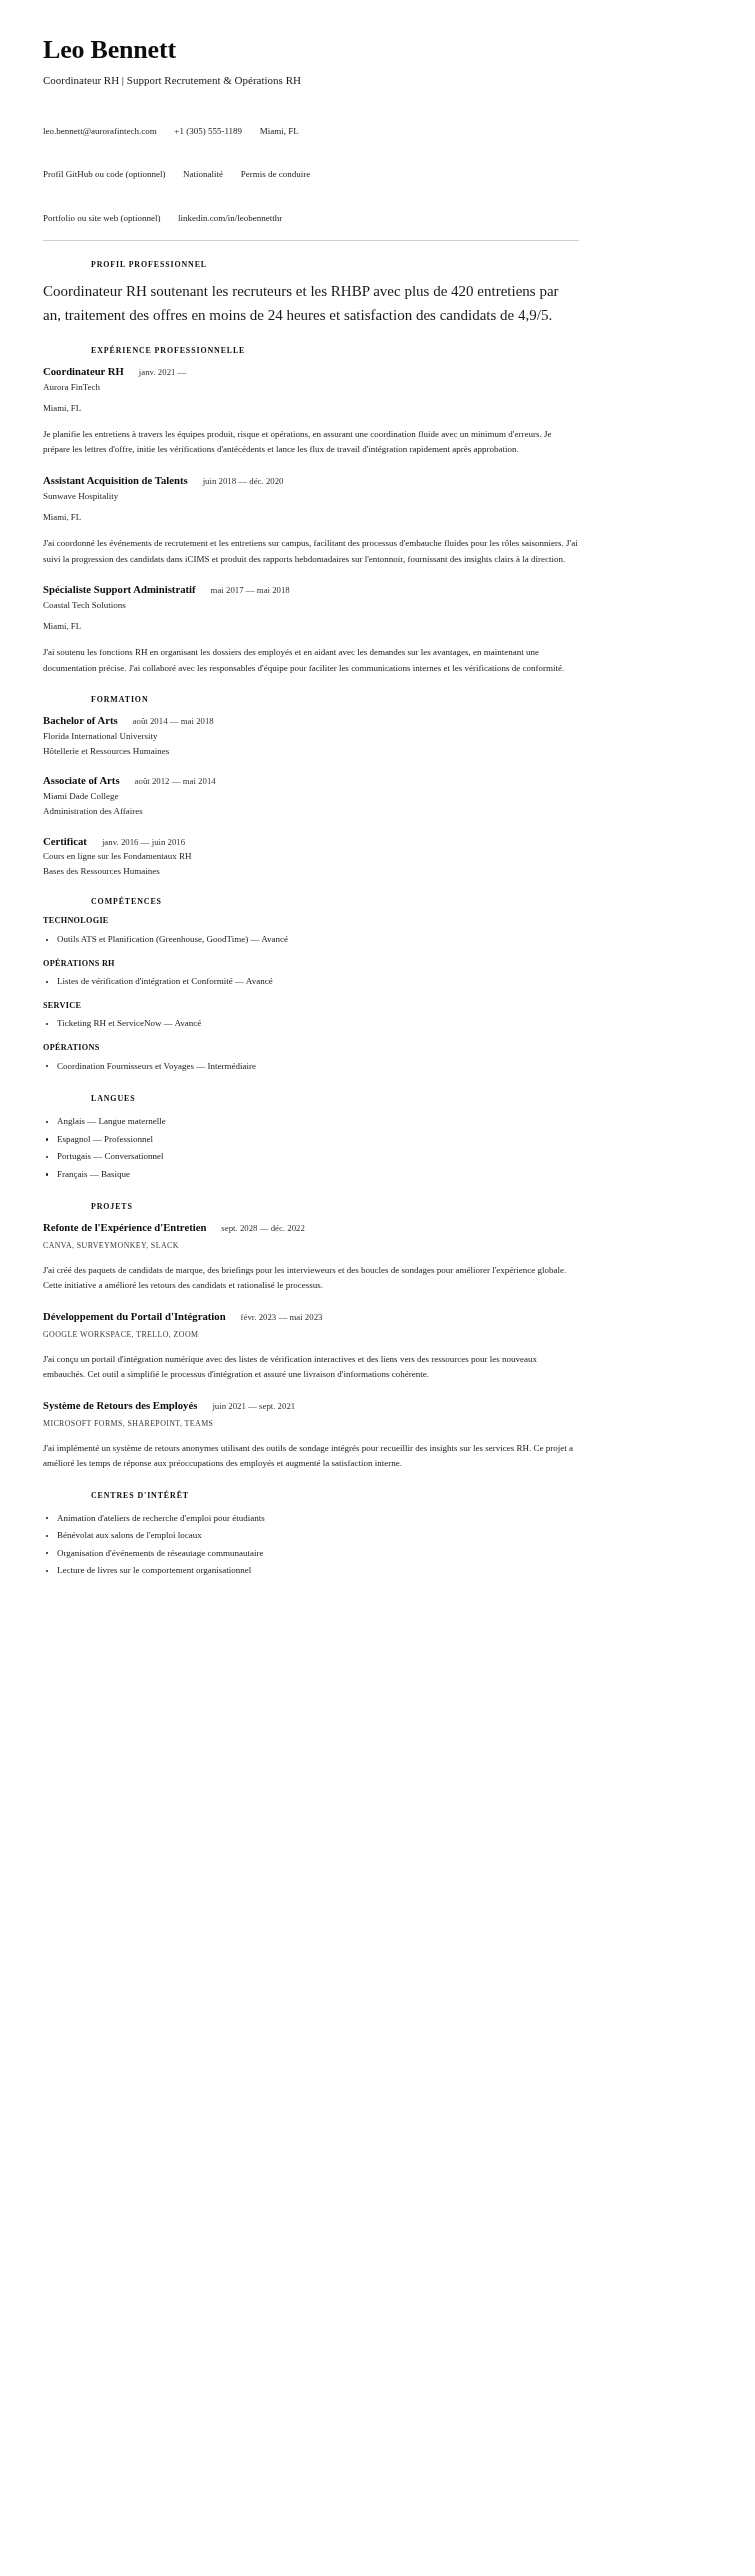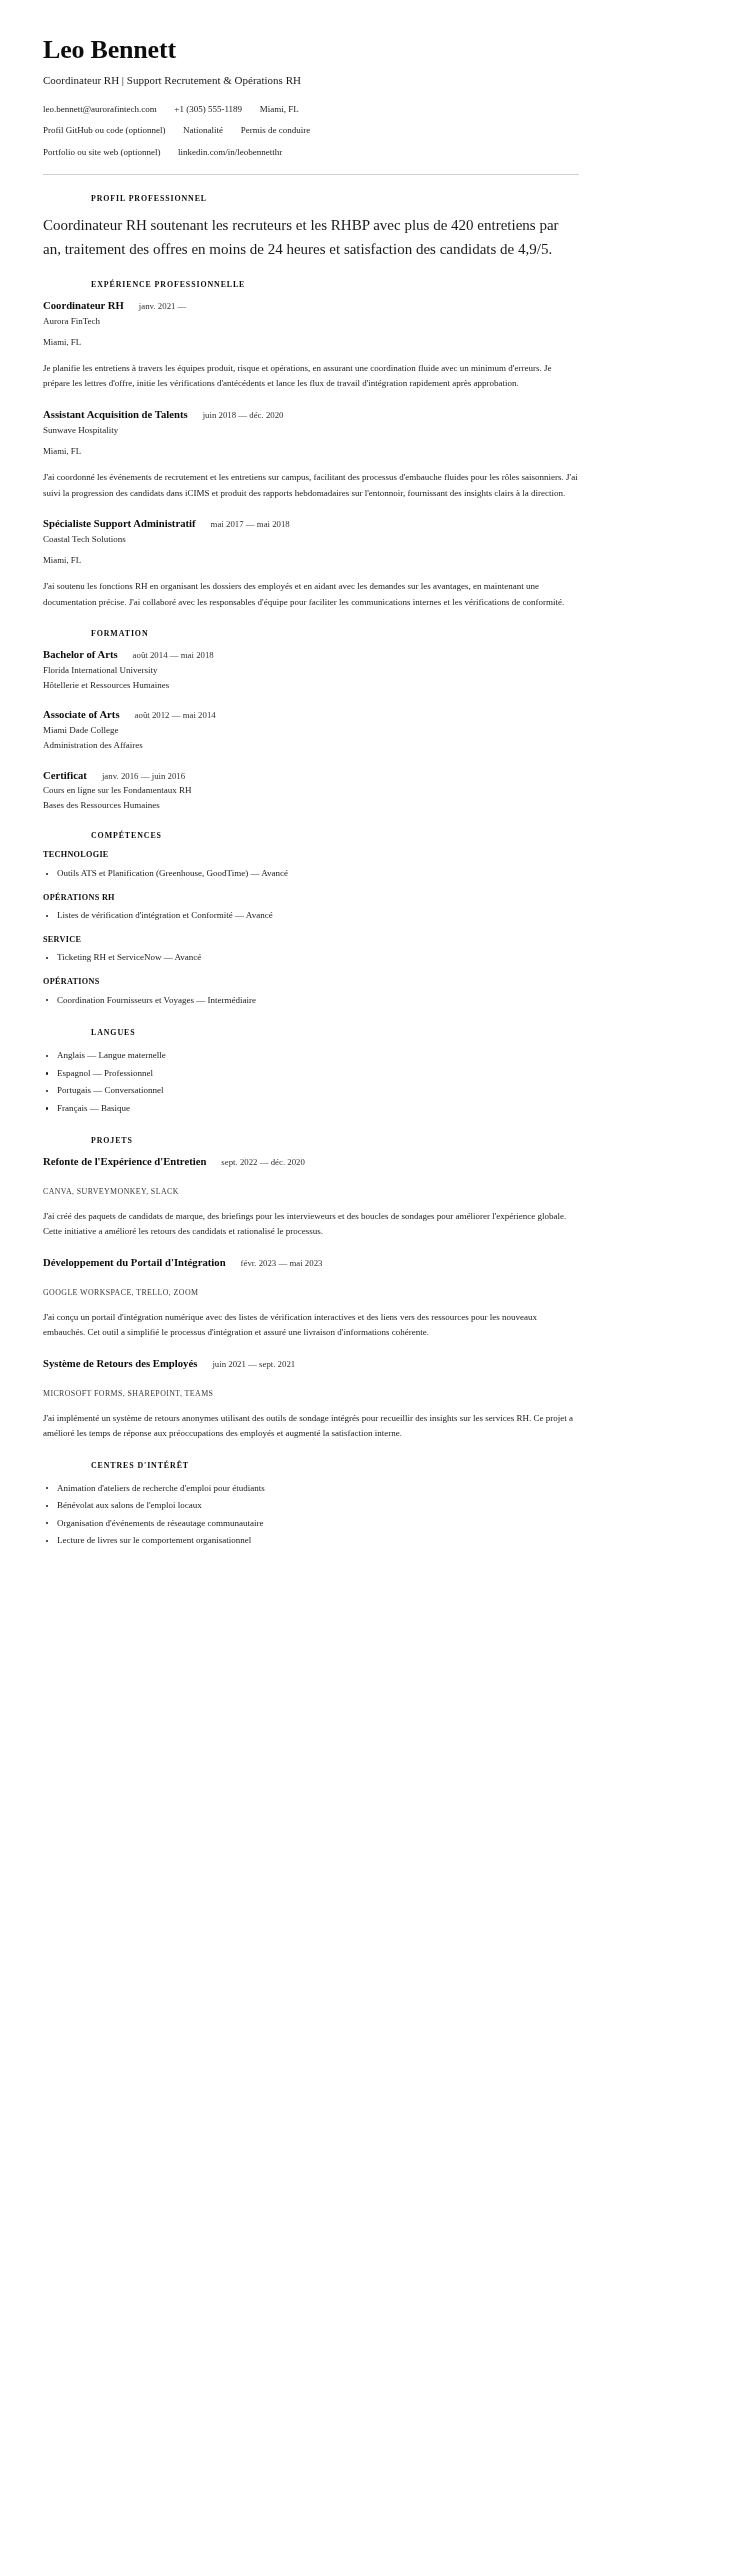--- a/index.html
+++ b/index.html
@@ -39,21 +39,21 @@
   }
   .contact-row {
     font-size: 9px;
     line-height: 1.5;
     margin: 0 0 8.2px 0;
     color: #1a1a1a;
     display: flex;
     flex-wrap: wrap;
     align-items: baseline;
   }
-  .contact-row .ci { margin-right: 17.6px; white-space: nowrap; }
+  .contact-row .ci { margin-right: 17.6px; white-space: nowrap; margin-top: 22px; }
   .contact-row .ci:last-child { margin-right: 0; }
 
   .rule {
     border: 0;
     border-top: 0.6px solid #cfcfcf;
     margin: 14px 0 19px 0;
   }
 
   
   .section { margin: 0 0 3.8px 0; }
@@ -107,21 +107,21 @@
   .entry-meta {
     font-size: 8.8px;
     line-height: 1.45;
     margin-top: 7.6px;
     color: #1f1f1f;
   }
   .entry-stack {
     font-size: 7.9px;
     letter-spacing: 0.4px;
     text-transform: uppercase;
-    margin-top: 18px;
+    margin-top: 6px;
     color: #3a3a3a;
   }
   .entry-desc {
     font-size: 9px;
     line-height: 1.72;
     margin-top: 12.6px;
     color: #1a1a1a;
     max-width: 630px;
   }
 
@@ -320,21 +320,21 @@
       <li>Français — Basique</li>
     </ul>
   </div>
 
   <div class="section">
     <div class="section-title">Projets</div>
 
     <div class="entry">
       <div class="entry-head">
         <div class="entry-title">Refonte de l'Expérience d'Entretien</div>
-        <div class="entry-date">sept. 2022 — déc. 2020</div>
+        <div class="entry-date">sept. 2028 — déc. 2022</div>
       </div>
       <div class="entry-stack">CANVA, SURVEYMONKEY, SLACK</div>
       <div class="entry-desc">J'ai créé des paquets de candidats de marque, des briefings pour les intervieweurs et des boucles de sondages pour améliorer l'expérience globale. Cette initiative a amélioré les retours des candidats et rationalisé le processus.</div>
     </div>
 
     <div class="entry">
       <div class="entry-head">
         <div class="entry-title">Développement du Portail d'Intégration</div>
         <div class="entry-date">févr. 2023 — mai 2023</div>
       </div>

